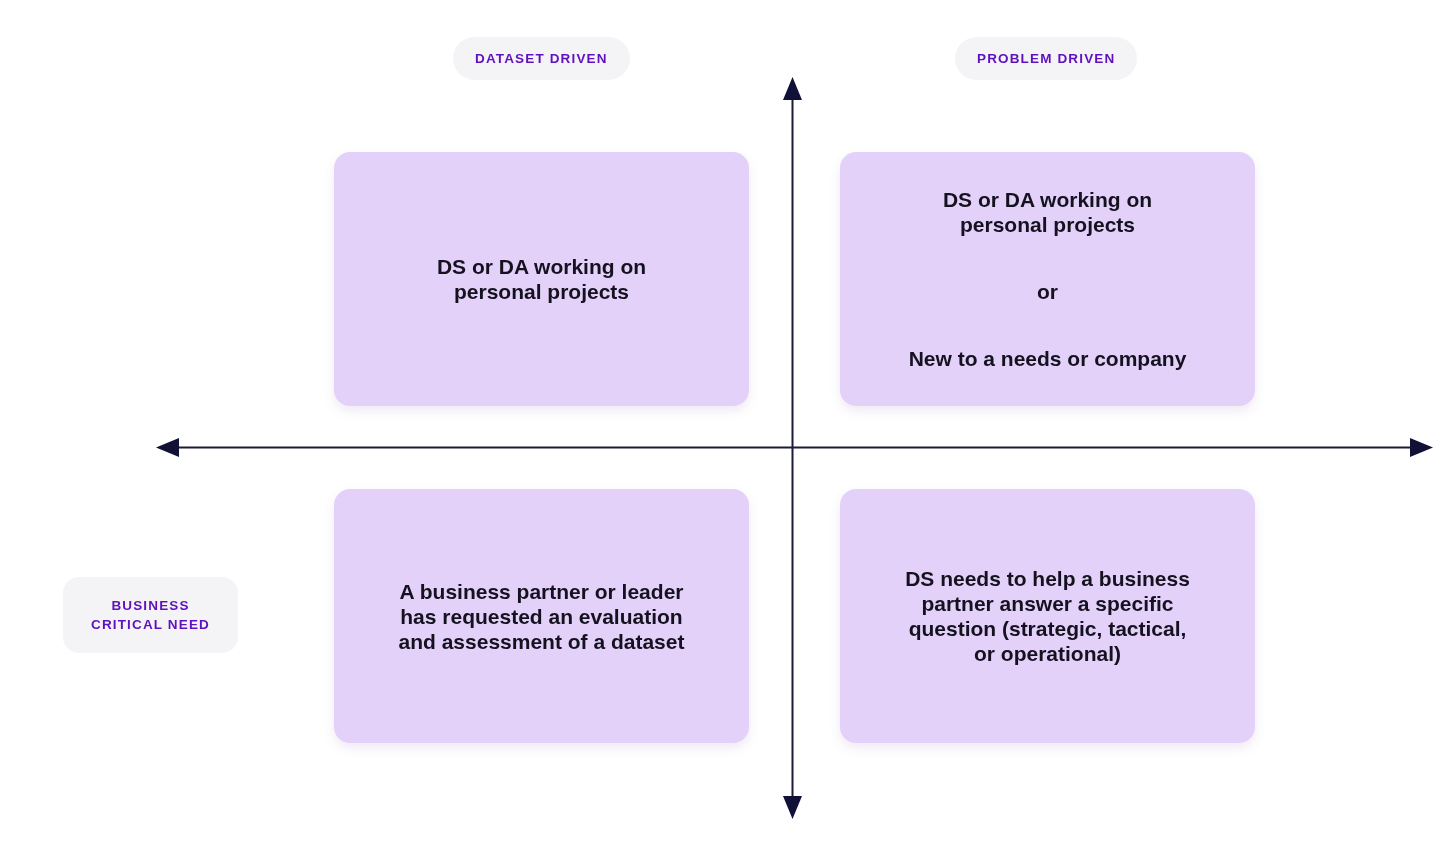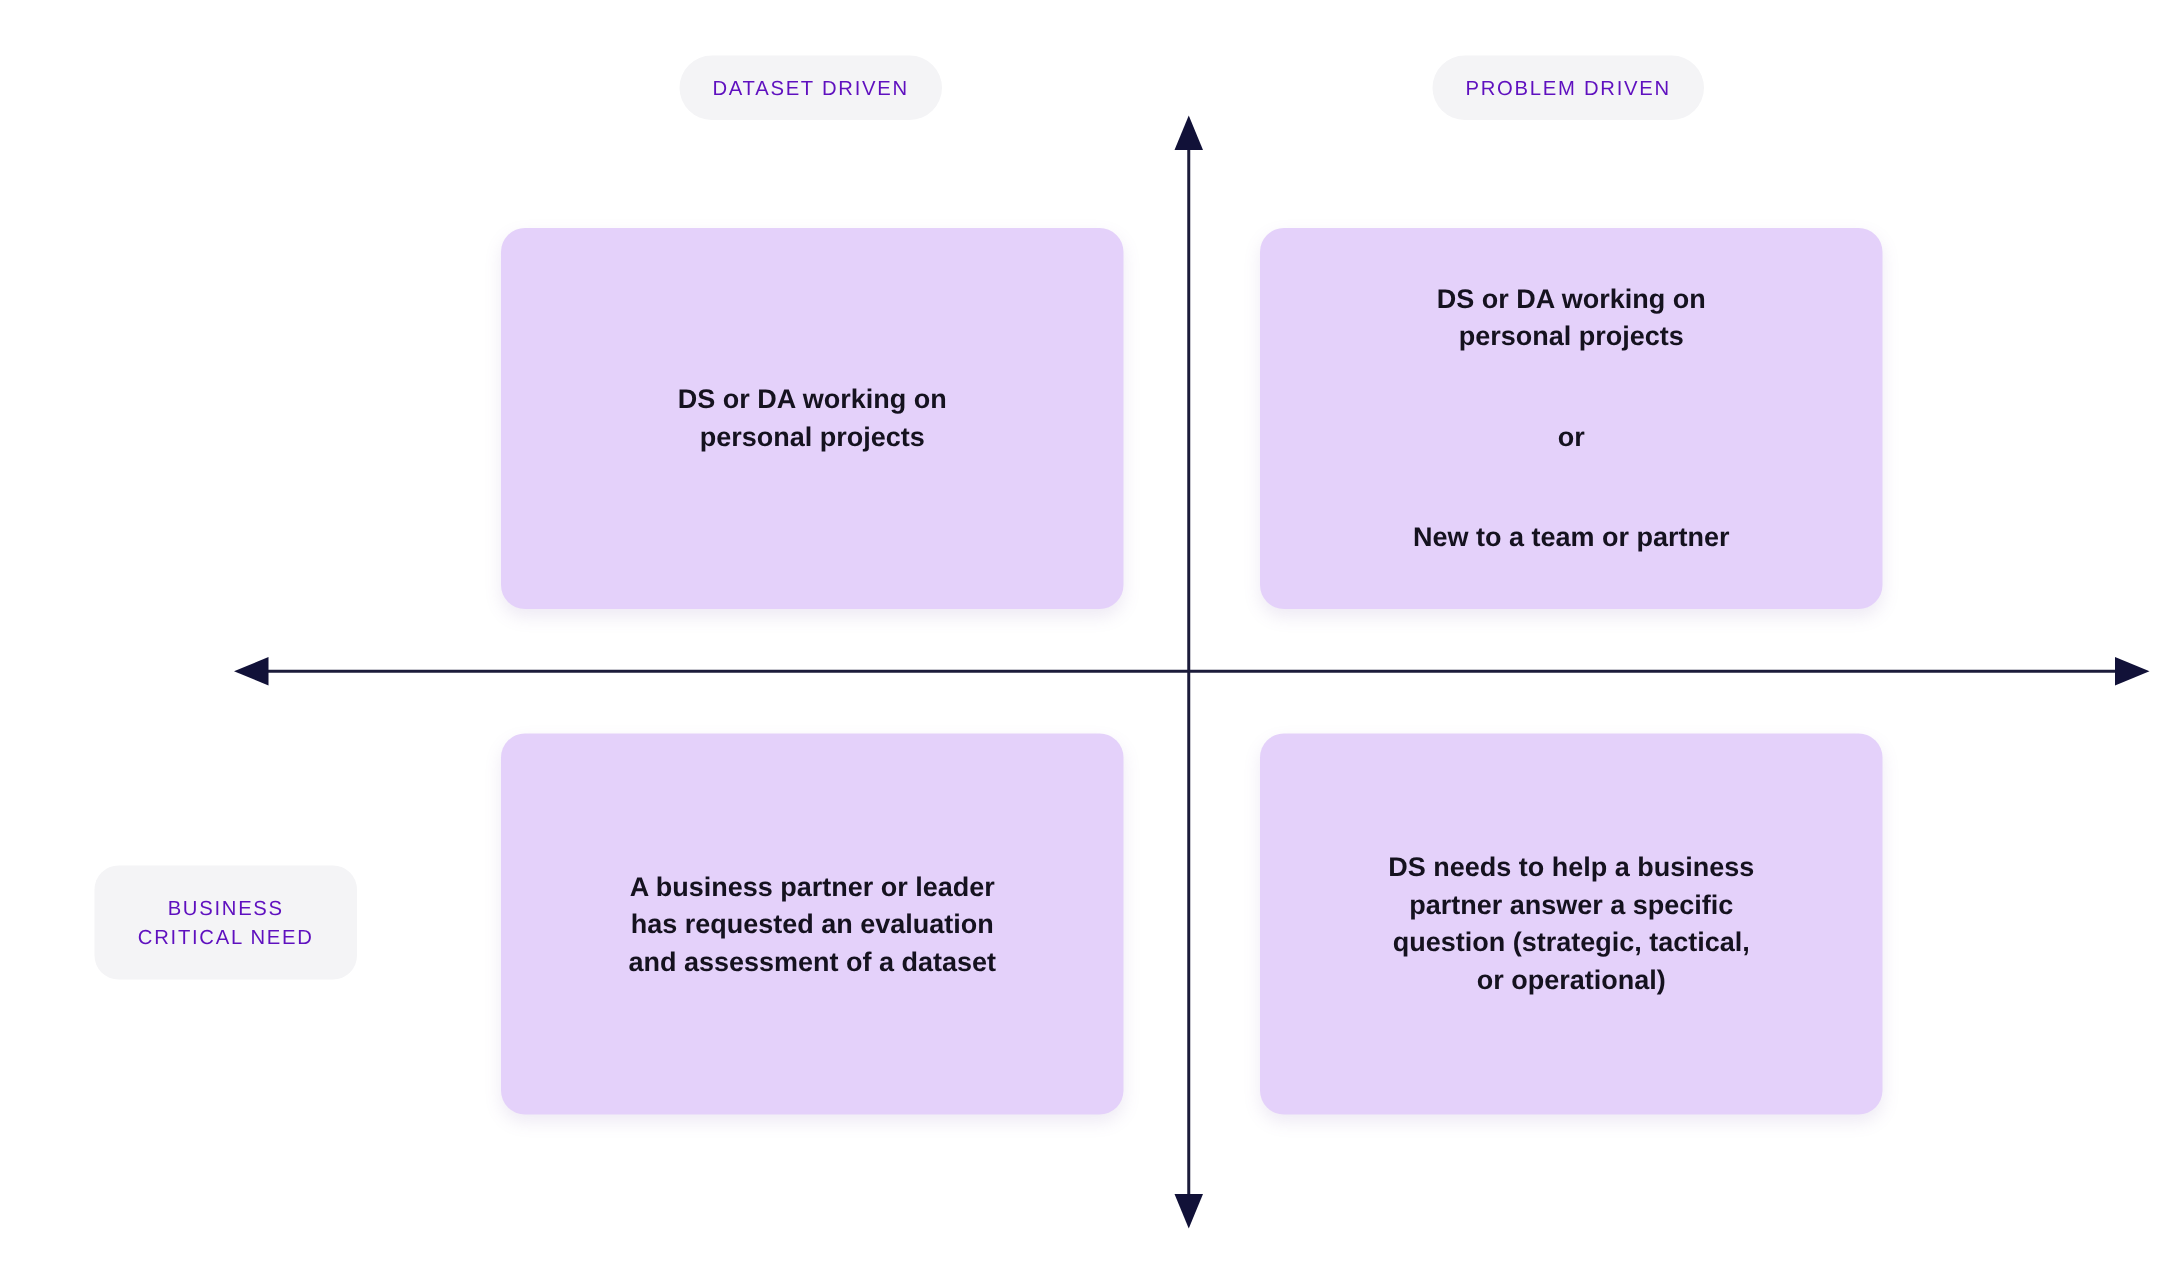--- a/index.html
+++ b/index.html
@@ -30,21 +30,21 @@
     display: block;
   }
 
   
   .pill {
     position: absolute;
     background: #f4f4f6;
     border-radius: 14px;
     color: #5f10bf;
     font-size: 13.5px;
-    font-weight: 400;
+    font-weight: 700;
     letter-spacing: 1.15px;
     line-height: 19px;
     text-align: center;
     display: flex;
     align-items: center;
     justify-content: center;
     box-sizing: border-box;
     white-space: pre-line;
   }
   .pill-top {
@@ -74,21 +74,21 @@
     box-shadow: 0 5px 11px rgba(120, 90, 170, 0.13);
     display: flex;
     flex-direction: column;
     align-items: center;
     justify-content: center;
     box-sizing: border-box;
     padding: 10px 26px;
   }
   .quad-card .line {
     color: #15121f;
-    font-size: 18px;
+    font-size: 21px;
     font-weight: 700;
     line-height: 25px;
     text-align: center;
     white-space: pre-line;
   }
   .quad-card .line + .line {
     margin-top: 42px;
   }
 
   #card-top-left     { left: 334px;  top: 152px; }
@@ -134,21 +134,21 @@
 
   <div class="quad-card" id="card-top-left">
     <div class="line">DS or DA working on
 personal projects</div>
   </div>
 
   <div class="quad-card" id="card-top-right">
     <div class="line">DS or DA working on
 personal projects</div>
     <div class="line">or</div>
-    <div class="line">New to a team or partner</div>
+    <div class="line">New to a needs or company</div>
   </div>
 
   <div class="quad-card" id="card-bottom-right">
     <div class="line">DS needs to help a business
 partner answer a specific
 question (strategic, tactical,
 or operational)</div>
   </div>
 
   <div class="quad-card" id="card-bottom-left">

